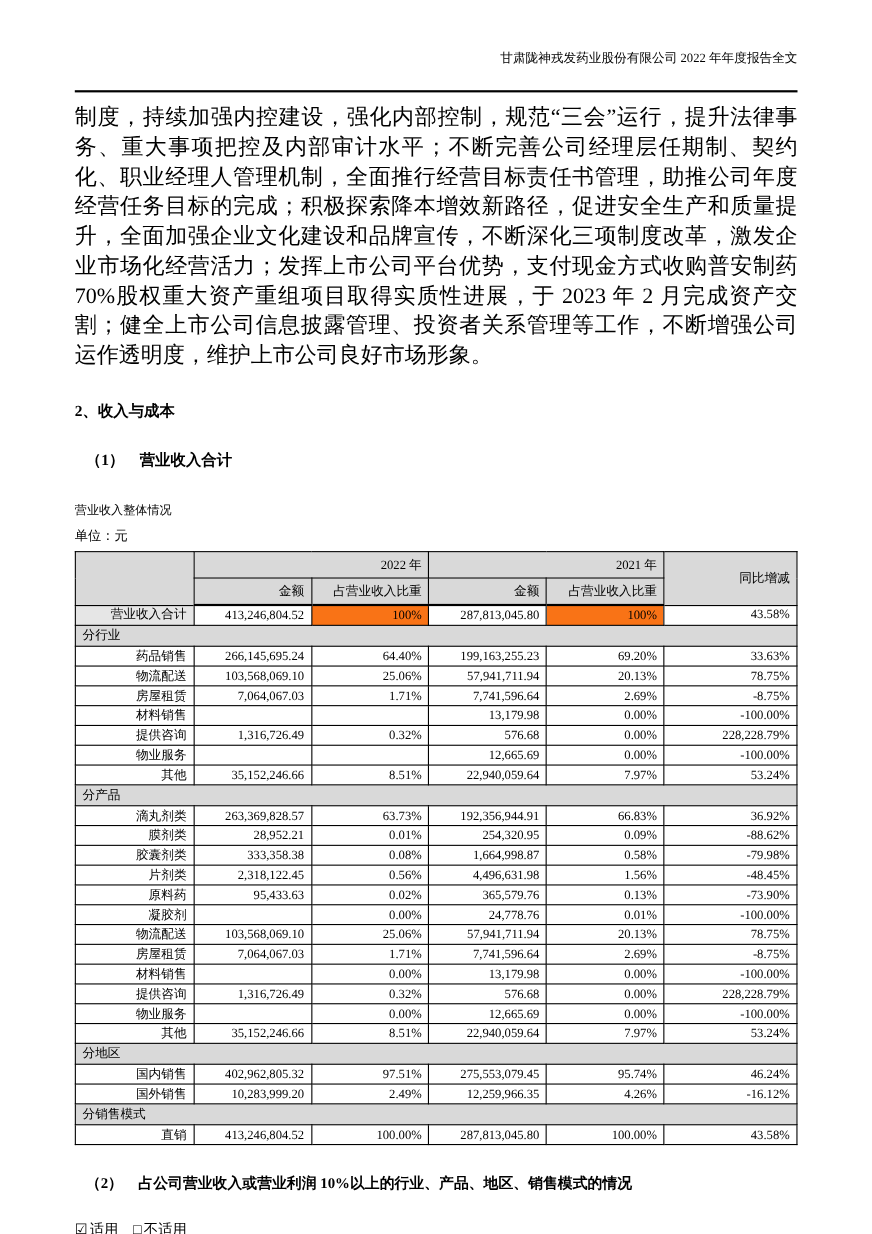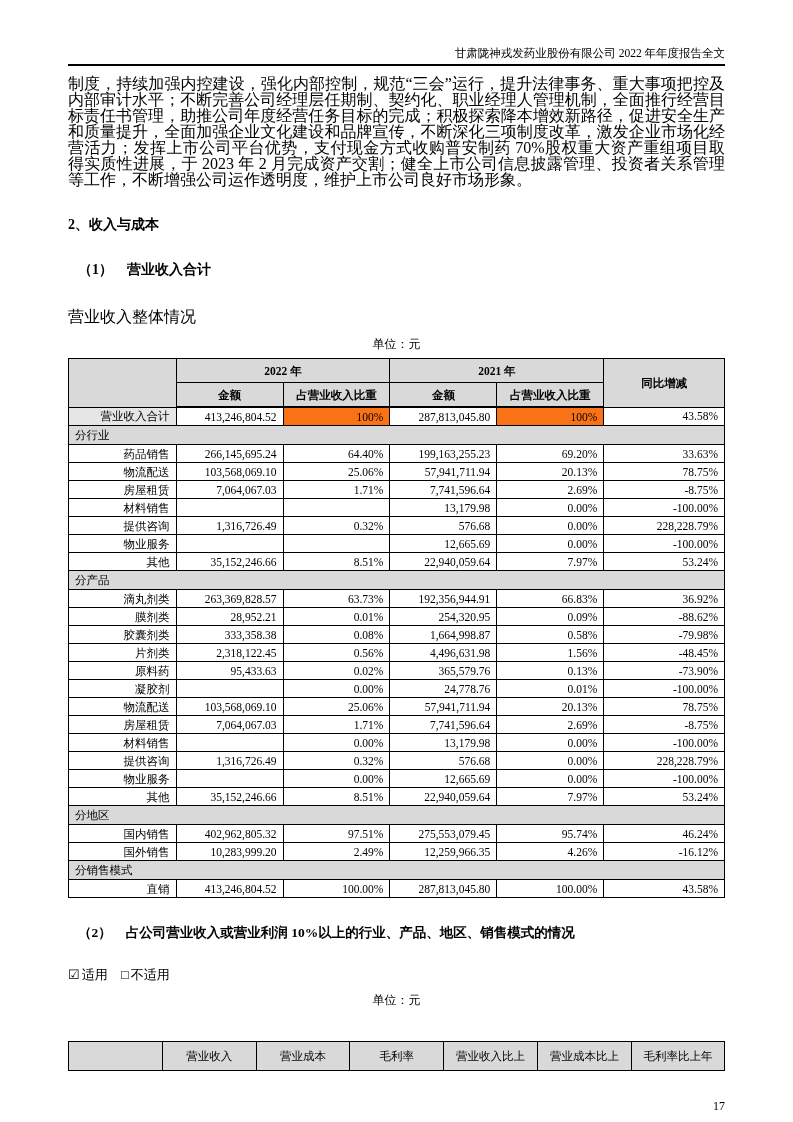--- a/index.html
+++ b/index.html
@@ -5,39 +5,39 @@
   html,body{margin:0;padding:0;background:#888;}
   .page{
     width:793px;height:1122px;background:#ffffff;margin:0 auto;
     position:relative;overflow:hidden;
     font-family:"Liberation Serif","DejaVu Serif",serif;
     color:#000;
   }
   .content{padding:0 68px;}
   
   .doc-header{
-    margin-top:46px;padding-bottom:4px;border-bottom:2px solid #000;
+    margin-top:46px;padding-bottom:22px;border-bottom:2px solid #000;
     text-align:right;font-size:11.5px;line-height:14px;
   }
   
   .body-para{
-    margin:10px 0 0 0;font-size:16px;line-height:16px;
+    margin:10px 0 0 0;font-size:20px;line-height:27px;
     text-align:justify;text-justify:inter-ideograph;
   }
   
   .h-num{margin:28px 0 0 0;font-size:14px;font-weight:bold;}
   .h-sub{margin:27px 0 0 10px;font-size:14px;font-weight:bold;}
   .h-sub .h-idx{margin-right:14px;}
-  .caption{margin-top:28px;font-size:16px;}
-  .unit-line{margin:8px 0 5px 0;font-size:12px;text-align:center;}
+  .caption{margin-top:28px;font-size:11px;}
+  .unit-line{margin:8px 0 5px 0;font-size:12px;text-align:left;}
   
   table{border-collapse:collapse;width:100%;table-layout:fixed;}
   .t1{border:1.5px solid #000;font-size:11.5px;}
   .t1 th,.t1 td{border:1px solid #000;padding:1px 6px;line-height:14px;overflow:hidden;white-space:nowrap;}
-  .t1 thead th{background:#d9d9d9;font-weight:bold;text-align:center;height:21px;}
+  .t1 thead th{background:#d9d9d9;font-weight:normal;text-align:right;height:21px;}
   .t1 thead tr:last-child th{border-bottom:2px solid #000;}
   .t1 td{height:15px;}
   .t1 td.label{text-align:right;}
   .t1 td.num{text-align:right;}
   .t1 tr.section-row td{background:#d9d9d9;text-align:left;height:16px;}
   .t1 tr.total-row td{border-bottom:1.5px solid #000;}
   .t1 td.shaded{background:#f97316;}
   .t1 td.shaded-light{background:#e6e6e6;}
   
   .t2{border:1.5px solid #000;font-size:11.5px;margin-top:32px;}

